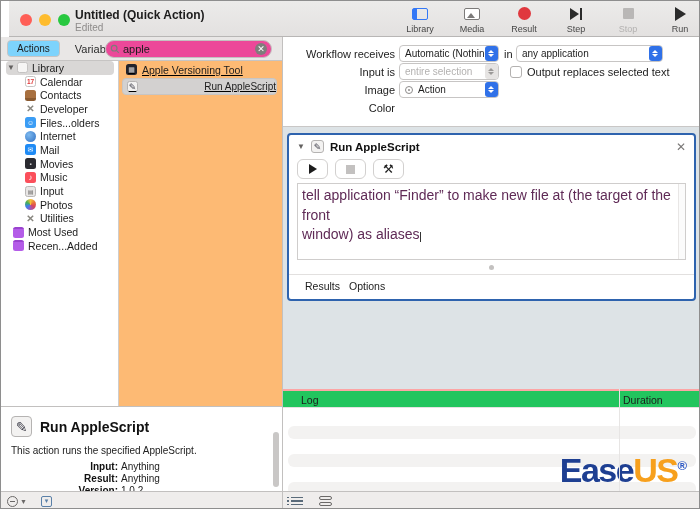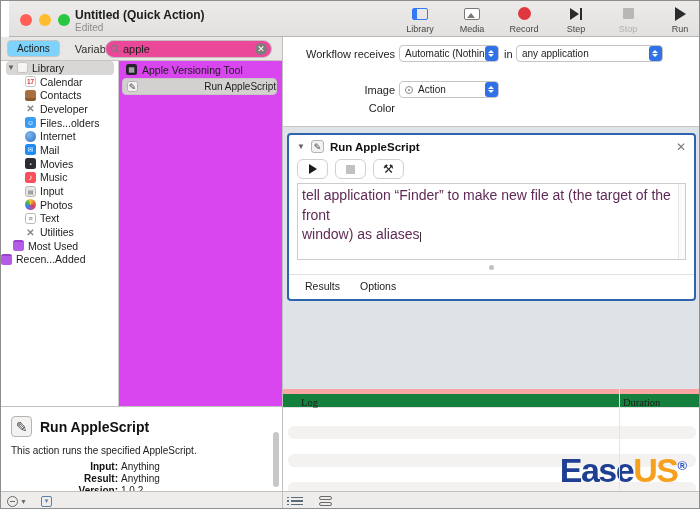--- a/index.html
+++ b/index.html
@@ -62,21 +62,21 @@
   .i-internet { background:radial-gradient(circle at 35% 35%, #7db9ef, #2f6fc2); border-radius:50%; }
   .i-mail { background:#1f8bf5; color:#fff; font-size:7px; }
   .i-movies { background:#2b2b31; color:#d8d8d8; font-size:6px; }
   .i-music { background:#fb4f5b; color:#fff; font-size:8px; }
   .i-pdfs { background:#e8e6e5; border:0.5px solid #b9b7b6; color:#6a6867; font-size:6px; }
   .i-photos { background:conic-gradient(#f3c13a,#e8743b,#d8435f,#9b59b6,#3d7ff0,#45b054,#f3c13a); border-radius:50%; }
   .i-text { background:#fff; border:0.5px solid #b9b7b6; color:#58565f; font-size:7px; }
   .i-smartfolder { background:#b45ce8; border-top:2px solid #9a43cf; }
 
   
-  .actcol { position:absolute; left:118px; top:60px; width:163px; height:345px; background:#d946ef; }
+  .actcol { position:absolute; left:118px; top:60px; width:163px; height:345px; background:#fdba74;text-decoration:underline; }
   .actrow { display:flex; align-items:center; height:15px; margin:1px 5px 0 3px; font-size:10.5px; color:#1c1c1c;
             border-radius:4px; padding-left:4px; white-space:nowrap; }
   .actrow.sel { background:#d3d1d0; }
   .aicon { width:11px; height:11px; border-radius:2.5px; margin-right:5px; flex:0 0 auto;
            display:flex; align-items:center; justify-content:center; }
   .i-avt { background:#23232b; color:#cfcfcf; font-size:7px; }
   .i-script { background:#f3f2f1; border:0.5px solid #b5b3b2; color:#3a3a46; font-size:9px; }
   .i-script::before { content:"✎"; transform:rotate(0deg); }
 
   
@@ -138,26 +138,26 @@
             display:flex; align-items:center; justify-content:center; }
   .ap-btn .ptri { width:0; height:0; border-top:5px solid transparent; border-bottom:5px solid transparent; border-left:8px solid #1c1c1c; }
   .ap-btn .psq { width:9px; height:9px; background:#c3c1c0; }
   .ap-btn .phammer { font-size:12px; color:#1c1c1c; transform:rotate(0deg); line-height:1; }
   .ap-code { position:relative; margin:0 8px; height:77px; border:1px solid #cfcdcc; background:#fff;
              font-family:Liberation Sans, sans-serif; font-size:14px; line-height:1.4; color:#5f2a56;
              padding:2px 12px 2px 4px; white-space:pre-wrap; overflow:hidden; }
   .ap-code .caret { display:inline-block; width:1px; height:10px; background:#333; vertical-align:text-bottom; }
   .code-scroll { position:absolute; right:0; top:0; bottom:0; width:7px; background:#fbfbfb; border-left:1px solid #e8e6e5; }
   .ap-resize { width:5px; height:5px; border-radius:50%; background:#c3c1c0; margin:5px auto 4px auto; }
-  .ap-footer { border-top:1px solid #e2e0df; display:flex; gap:20px; padding:5px 0 0 16px; }
+  .ap-footer { border-top:1px solid #e2e0df; display:flex; gap:9px; padding:5px 0 0 16px; }
   .ap-link { font-size:10.5px; font-weight:500; color:#1c1c1c; }
 
   
-  .loghead { position:absolute; left:282px; top:388px; width:418px; height:19px; background:#15803d;
-             border-top:5px solid #fca5a5; border-bottom:1px solid #e4e2e1;font-family:Liberation Serif, serif; }
+  .loghead { position:absolute; left:282px; top:388px; width:418px; height:19px; background:#22c55e;
+             border-top:2px solid #fca5a5; border-bottom:1px solid #e4e2e1; }
   .loghead .lh { position:absolute; top:3px; font-size:10.5px; color:#1c1c1c; }
   .logbody { position:absolute; left:282px; top:407px; width:418px; height:83px; background:#fff; overflow:hidden; }
   .logdiv { position:absolute; left:618px; top:388px; width:1px; height:102px; background:#e7e5e4; }
   .logbar { position:absolute; left:5px; width:408px; height:13px; background:#f3f2f1; border-radius:6px; }
   .easeus { position:absolute; right:14px; bottom:4px; font-weight:bold; font-size:34px; letter-spacing:-1.5px;
             font-family:"Liberation Sans", sans-serif; line-height:1; }
   .easeus .e1 { color:#1e3f92; } .easeus .e2 { color:#f7a01d; }
   .easeus .reg { color:#2b57c5; font-size:13px; vertical-align:super; letter-spacing:0; }
 
   
@@ -192,21 +192,21 @@
       <div class="tb-item">
         <div class="ic">
             <span class="ic-media"></span>
           </div>
         <div class="lb">Media</div>
       </div>
       <div class="tb-item">
         <div class="ic">
             <span class="ic-record"></span>
           </div>
-        <div class="lb">Record</div>
+        <div class="lb">Result</div>
       </div>
       <div class="tb-item">
         <div class="ic ic-step">
             <span class="tri"></span>
             <span class="bar"></span>
           </div>
         <div class="lb">Step</div>
       </div>
       <div class="tb-item disabled">
         <div class="ic">
@@ -281,32 +281,28 @@
     </div>
     <div class="librow">
       <span class="licon i-pdfs">▤</span>
       <span class="lab">Input</span>
     </div>
     <div class="librow">
       <span class="licon i-photos"></span>
       <span class="lab">Photos</span>
     </div>
     <div class="librow">
-      <span class="licon i-text">≡</span>
-      <span class="lab">Text</span>
-    </div>
-    <div class="librow">
       <span class="licon i-utilities">✕</span>
       <span class="lab">Utilities</span>
     </div>
     <div class="librow" style="padding-left:12px;">
       <span class="licon i-smartfolder"></span>
       <span class="lab">Most Used</span>
     </div>
-    <div class="librow" style="padding-left:0;">
+    <div class="librow" style="padding-left:12px;">
       <span class="licon i-smartfolder"></span>
       <span class="lab">Recen...Added</span>
     </div>
   </div>
 
   <div class="actcol">
     <div class="actrow">
       <span class="aicon i-avt">▦</span>
       <span>Apple Versioning Tool</span>
     </div>
@@ -358,20 +354,32 @@
           </span>
       </div>
       <span class="slabel" style="position:absolute; left:221px; width:12px; text-align:left;">in</span>
       <div class="sel" style="position:absolute; left:233px; width:147px;">
         <span class="txt">any application</span>
         <span class="stepper">
             <span class="u"></span>
             <span class="d"></span>
           </span>
       </div>
+    </div>
+    <div class="srow" style="top:26px;">
+      <span class="slabel" style="position:absolute; left:2px; width:110px;">Input is</span>
+      <div class="sel disabled" style="position:absolute; left:116px; width:100px;">
+        <span class="txt">entire selection</span>
+        <span class="stepper gray">
+            <span class="u"></span>
+            <span class="d"></span>
+          </span>
+      </div>
+      <span class="checkbox" style="position:absolute; left:227px;"></span>
+      <span class="slabel" style="position:absolute; left:244px; width:170px; text-align:left;">Output replaces selected text</span>
     </div>
     <div class="srow" style="top:44px;">
       <span class="slabel" style="position:absolute; left:2px; width:110px;">Image</span>
       <div class="sel" style="position:absolute; left:116px; width:100px;">
         <span style="display:flex; align-items:center;">
             <span class="imgdot"></span>
             <span class="txt">Action</span>
           </span>
         <span class="stepper">
             <span class="u"></span>

